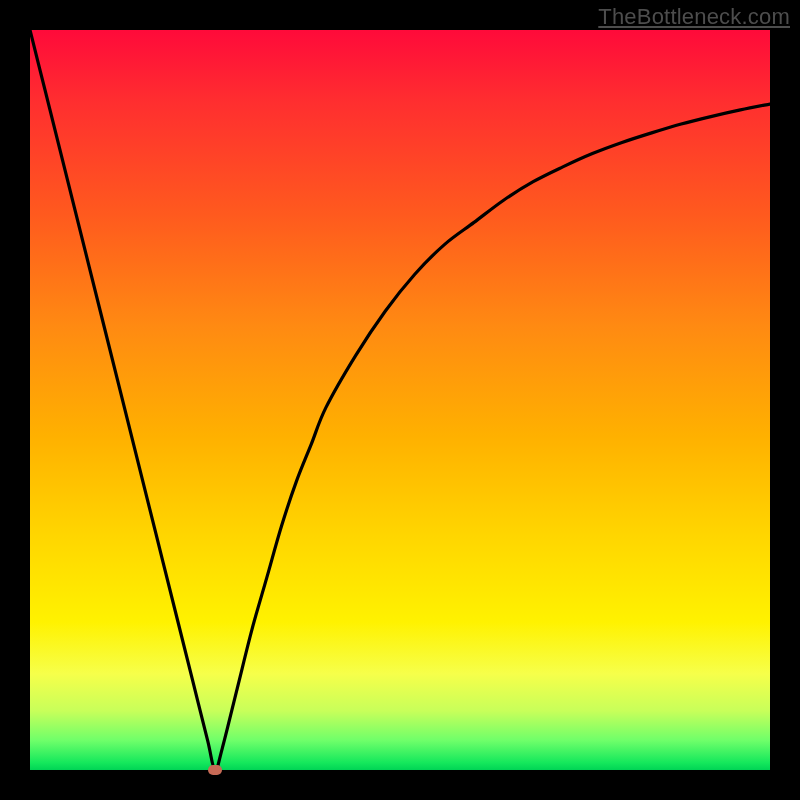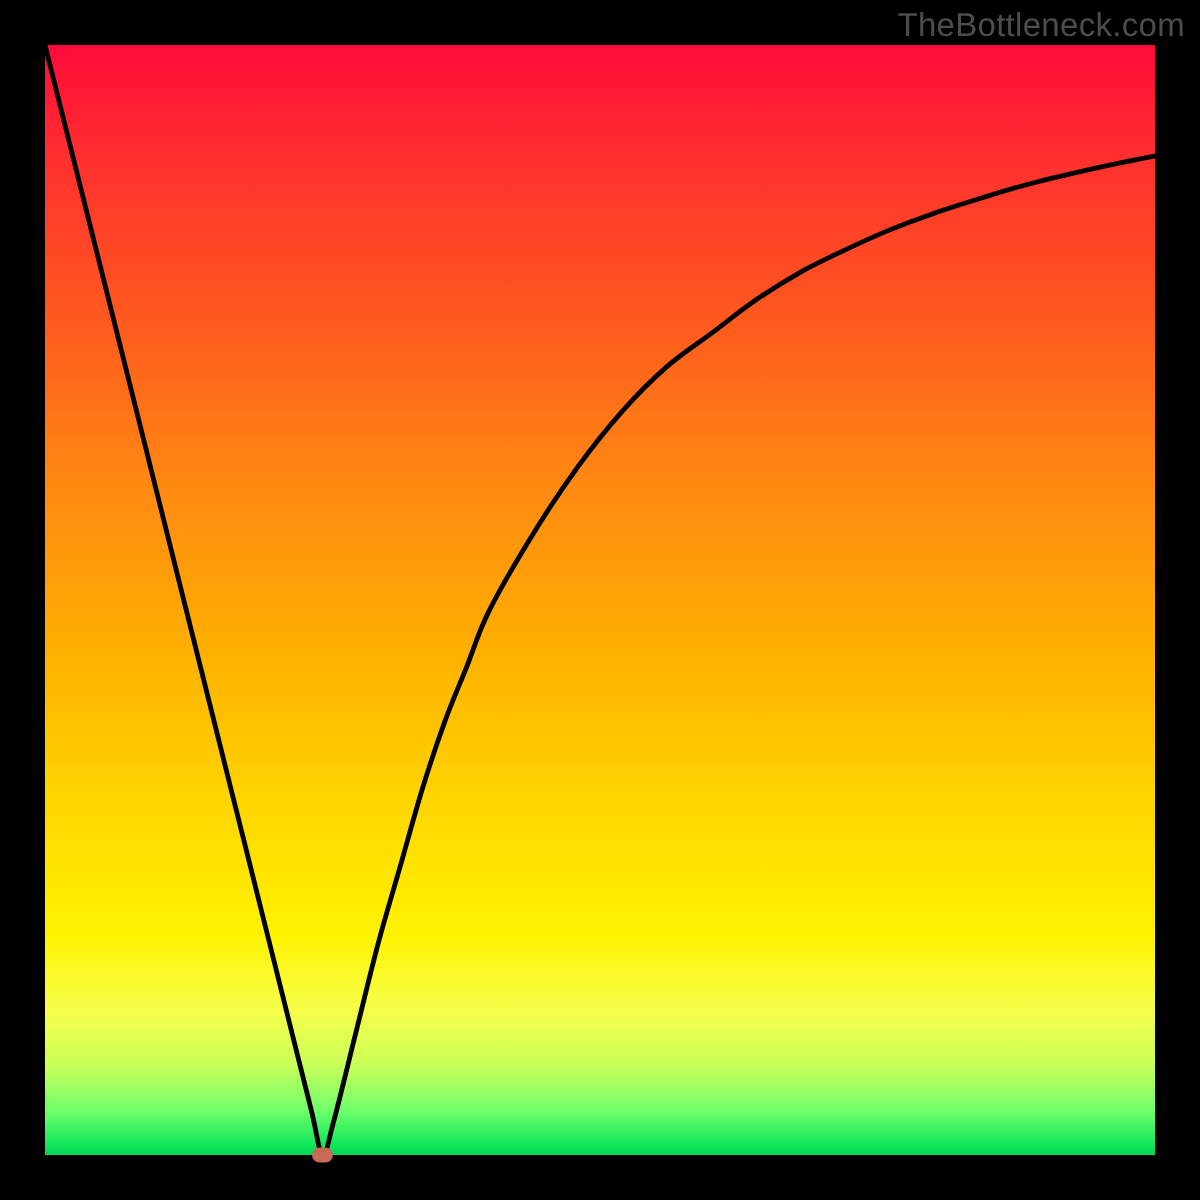--- a/index.html
+++ b/index.html
@@ -48,20 +48,21 @@
   }
   .watermark {
     position: absolute;
     top: 4px;
     right: 10px;
     color: #4d4d4d;
     font-size: 22px;
     font-weight: 500;
     letter-spacing: 0.2px;
     user-select: none;
+    text-decoration: underline;
   }
   .marker {
     position: absolute;
     width: 14px;
     height: 10px;
     border-radius: 5px;
     background: #c76a56;
   }
 </style>
 </head>

